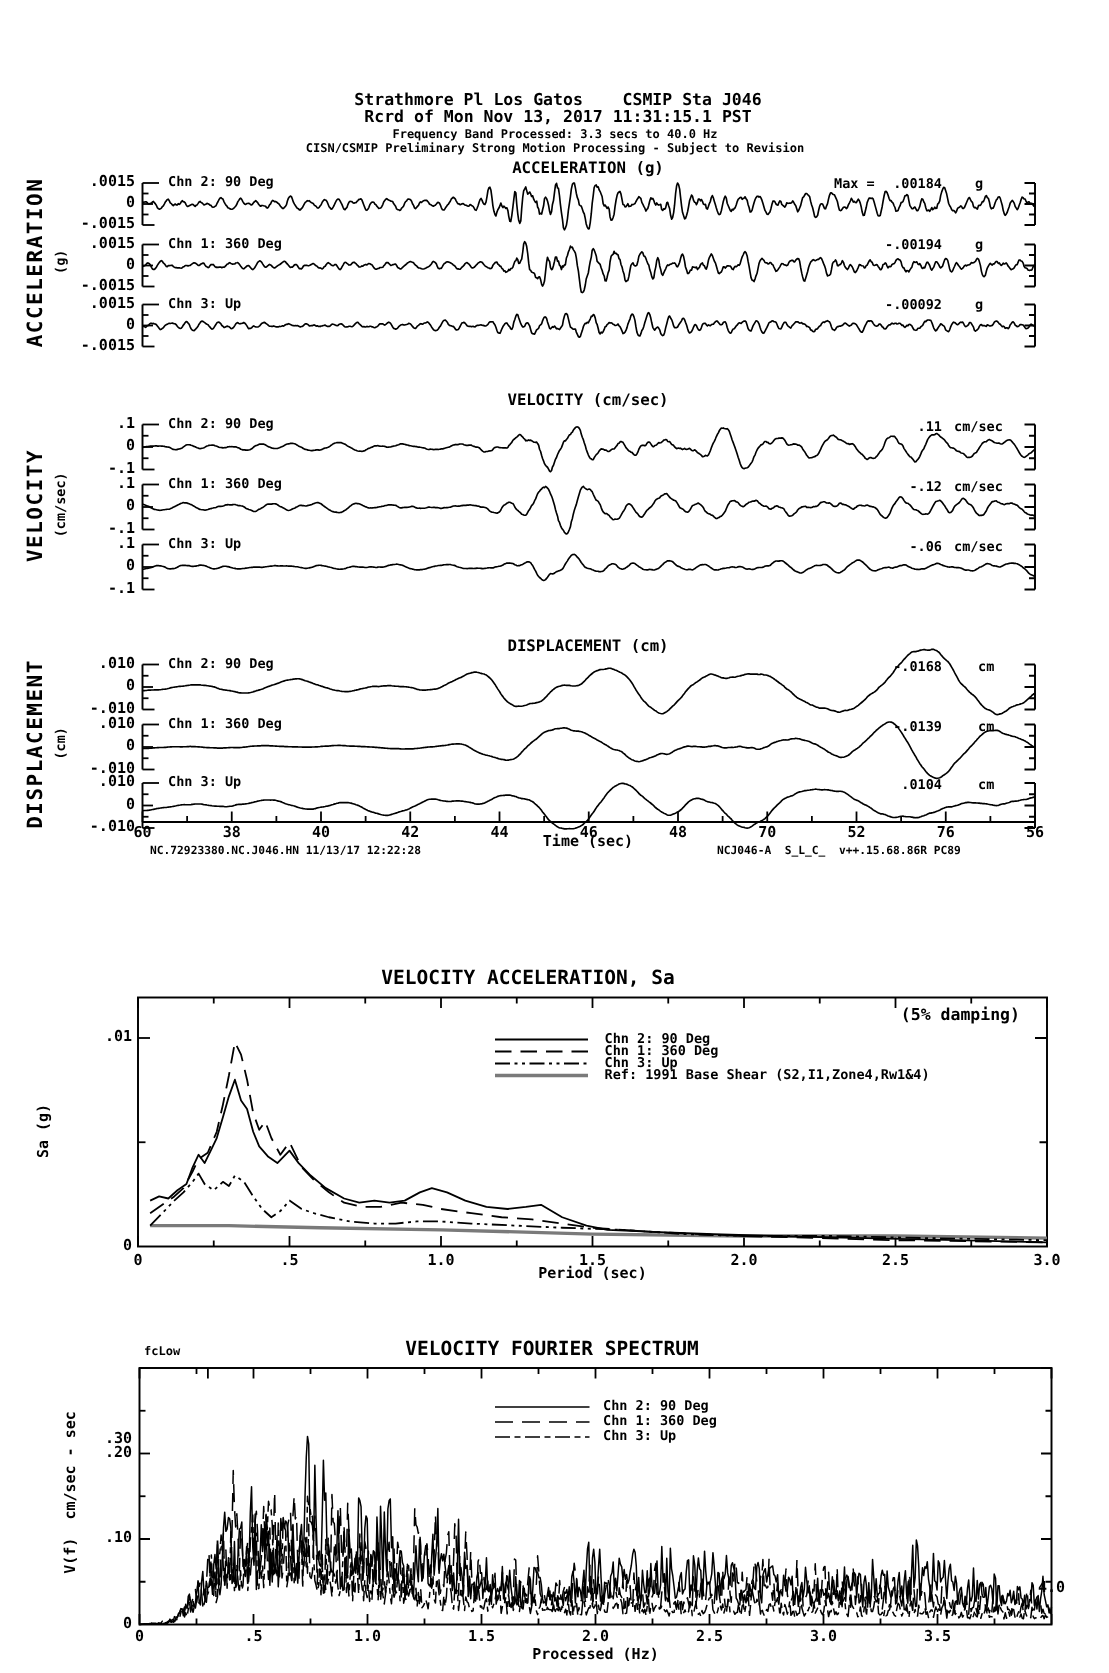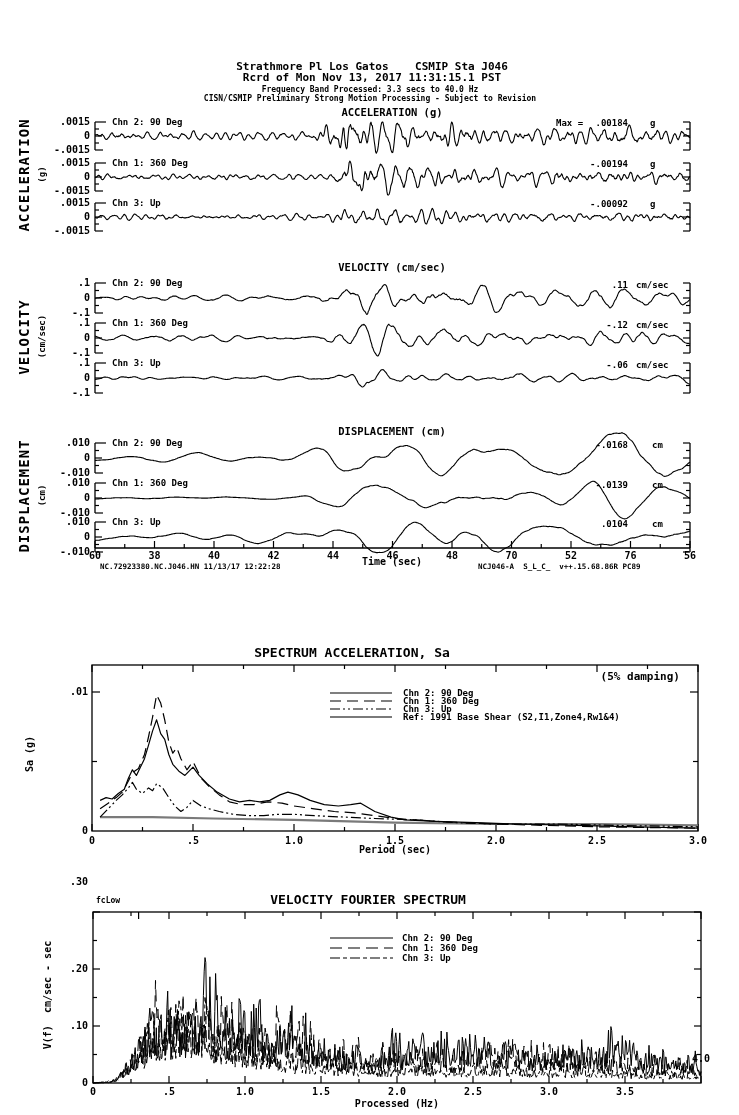--- a/index.html
+++ b/index.html
@@ -31,21 +31,21 @@
   <div class="t f9 rot" style="left:-18px;top:170px;width:120px;">(g)</div>
   <div class="t f14 rot" style="left:-86px;top:330px;width:220px;">VELOCITY</div>
   <div class="t f9 rot" style="left:-18px;top:332px;width:120px;">(cm/sec)</div>
   <div class="t f14 rot" style="left:-86px;top:489px;width:220px;">DISPLACEMENT</div>
   <div class="t f9 rot" style="left:-18px;top:491px;width:120px;">(cm)</div>
 
   <div class="t f10" style="left:392px;top:557px;transform:translateX(-50%);">Time (sec)</div>
   <div class="t f7" style="left:100px;top:563px;">NC.72923380.NC.J046.HN 11/13/17 12:22:28</div>
   <div class="t f7" style="left:478px;top:563px;">NCJ046-A  S_L_C_  v++.15.68.86R PC89</div>
 
-  <div class="t f13" style="left:352px;top:646px;transform:translateX(-50%);">SPECTRUM ACCELERATION, Sa</div>
+  <div class="t f13" style="left:352px;top:646px;transform:translateX(-50%);">VELOCITY ACCELERATION, Sa</div>
   <div class="t f11" style="left:680px;top:671px;transform:translateX(-100%);">(5% damping)</div>
   <div class="t f10 rot" style="left:-50px;top:749px;width:160px;">Sa (g)</div>
   <div class="t f10" style="left:395px;top:845px;transform:translateX(-50%);">Period (sec)</div>
 
   <div class="t f13" style="left:368px;top:893px;transform:translateX(-50%);">VELOCITY FOURIER SPECTRUM</div>
   <div class="t f8" style="left:96px;top:897px;">fcLow</div>
   <div class="t f10 rot" style="left:-62px;top:990px;width:220px;">V(f)  cm/sec - sec</div>
   <div class="t f10" style="left:397px;top:1099px;transform:translateX(-50%);">Processed (Hz)</div>
 
   <svg id="plot-svg" width="739" height="1115" viewBox="0 0 739 1115">
@@ -354,21 +354,21 @@
     <div class="t f10" style="left: 193px; top: 836px; transform: translateX(-50%);">.5</div>
     <div class="t f10" style="left: 294px; top: 836px; transform: translateX(-50%);">1.0</div>
     <div class="t f10" style="left: 395px; top: 836px; transform: translateX(-50%);">1.5</div>
     <div class="t f10" style="left: 496px; top: 836px; transform: translateX(-50%);">2.0</div>
     <div class="t f10" style="left: 597px; top: 836px; transform: translateX(-50%);">2.5</div>
     <div class="t f10" style="left: 698px; top: 836px; transform: translateX(-50%);">3.0</div>
     <div class="t f9" style="left: 403px; top: 689px;">Chn 2: 90 Deg</div>
     <div class="t f9" style="left: 403px; top: 697px;">Chn 1: 360 Deg</div>
     <div class="t f9" style="left: 403px; top: 705px;">Chn 3: Up</div>
     <div class="t f9" style="left: 403px; top: 713px;">Ref: 1991 Base Shear (S2,I1,Zone4,Rw1&amp;4)</div>
-    <div class="t f10" style="left: 88px; top: 877px; transform: translateX(-100%);">.30</div>
+    <div class="t f10" style="left: 88px; top: 955px; transform: translateX(-100%);">.30</div>
     <div class="t f10" style="left: 88px; top: 964px; transform: translateX(-100%);">.20</div>
     <div class="t f10" style="left: 88px; top: 1021px; transform: translateX(-100%);">.10</div>
     <div class="t f10" style="left: 88px; top: 1078px; transform: translateX(-100%);">0</div>
     <div class="t f10" style="left: 93px; top: 1087px; transform: translateX(-50%);">0</div>
     <div class="t f10" style="left: 169px; top: 1087px; transform: translateX(-50%);">.5</div>
     <div class="t f10" style="left: 245px; top: 1087px; transform: translateX(-50%);">1.0</div>
     <div class="t f10" style="left: 321px; top: 1087px; transform: translateX(-50%);">1.5</div>
     <div class="t f10" style="left: 397px; top: 1087px; transform: translateX(-50%);">2.0</div>
     <div class="t f10" style="left: 473px; top: 1087px; transform: translateX(-50%);">2.5</div>
     <div class="t f10" style="left: 549px; top: 1087px; transform: translateX(-50%);">3.0</div>

